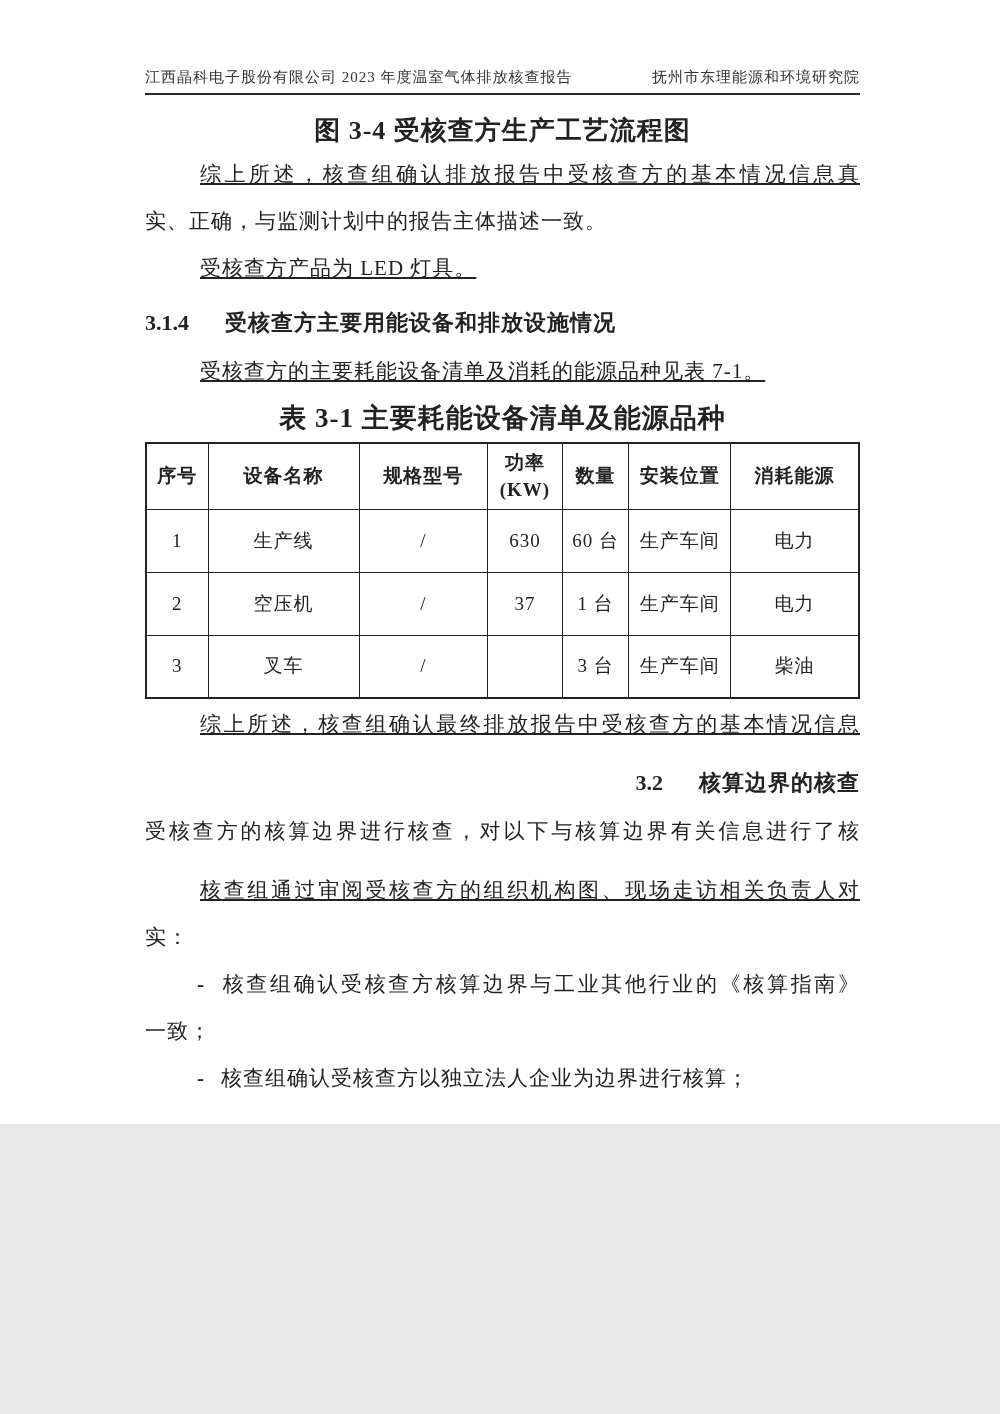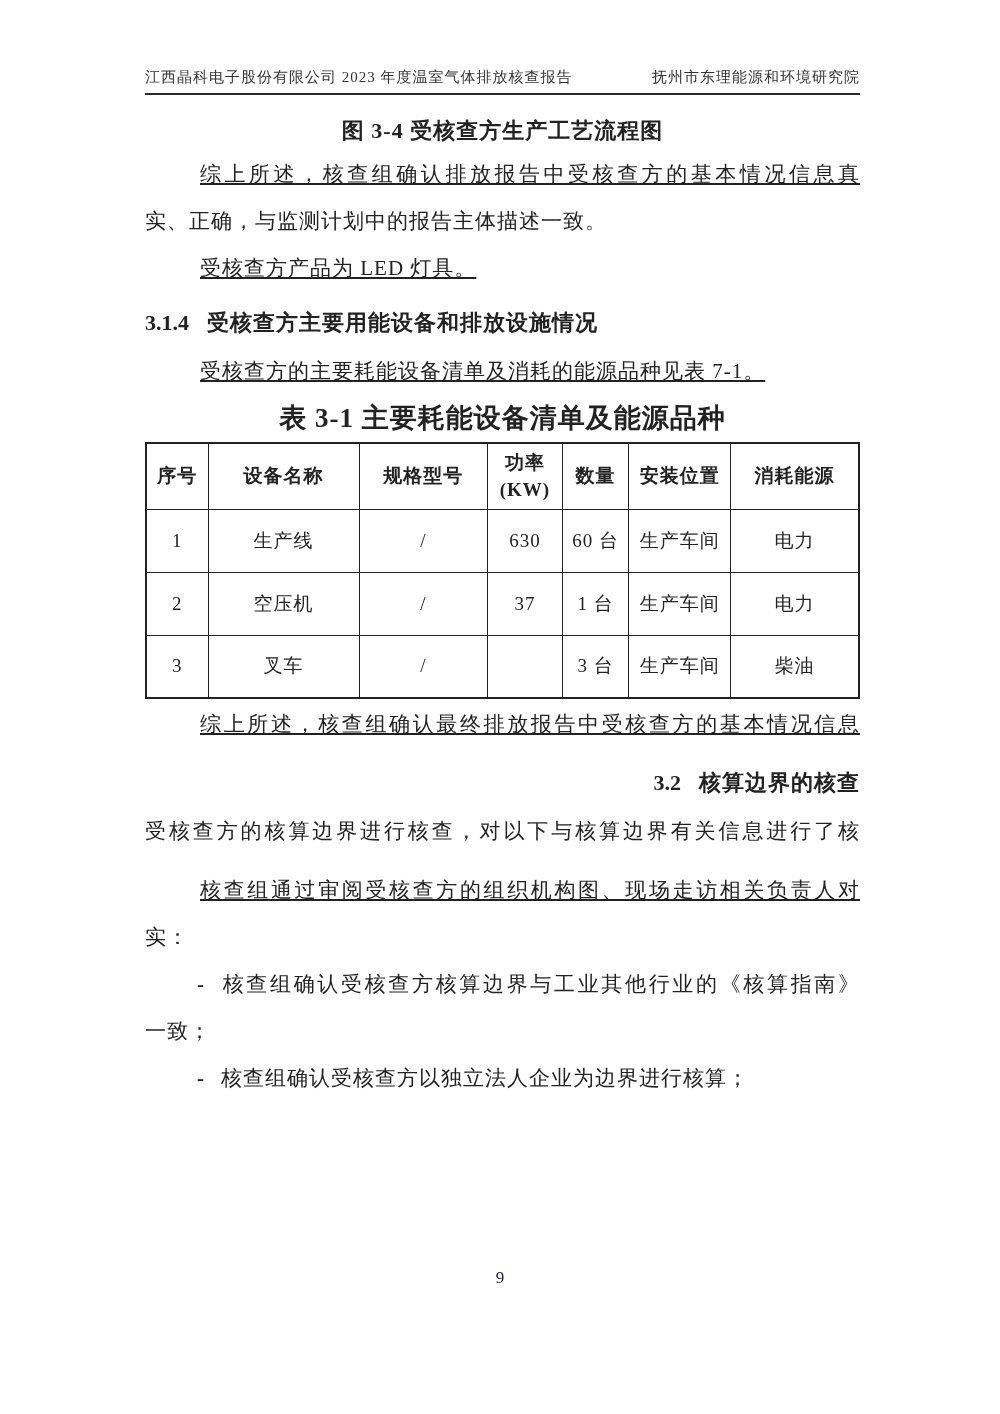--- a/index.html
+++ b/index.html
@@ -3,21 +3,21 @@
 <meta charset="utf-8">
 <style>
   html, body {
     margin: 0;
     padding: 0;
     background: #e8e8e8;
   }
   .page {
     position: relative;
     width: 1000px;
-    height: 1414px;
+    height: 1124px;
     margin: 0 auto;
     background: #ffffff;
     font-family: "Liberation Serif", "DejaVu Serif", serif;
     color: #222222;
     box-sizing: border-box;
     padding: 0 140px 0 145px;
     overflow: hidden;
   }
   
   .doc-header {
@@ -37,21 +37,21 @@
     border-top: 2px solid #2a2a2a;
     margin: 6px 0 0 0;
   }
   
   .fig-caption {
     margin-top: 16px;
     height: 40px;
     line-height: 40px;
     text-align: center;
     font-weight: bold;
-    font-size: 22px;
+    font-size: 26px;
     letter-spacing: 1px;
   }
   .t-line {
     height: 47px;
     line-height: 47px;
     font-size: 21px;
     letter-spacing: 1px;
     white-space: nowrap;
   }
   .indent { padding-left: 55px; text-decoration: underline; }
@@ -60,21 +60,21 @@
     text-align: justify;
     text-align-last: justify;
   }
   .section-heading {
     height: 50px;
     line-height: 50px;
     font-size: 22px;
     font-weight: bold;
     letter-spacing: 1px;
   }
-  .section-heading .sec-num { margin-right: 18px; letter-spacing: 0; }
+  .section-heading .sec-num { margin-right: 36px; letter-spacing: 0; }
   .h314 { margin-top: 6px; }
   .h32 { margin-top: 10px; text-align: right; }
   .p5-first { margin-top: 12px; }
   .p4-first { margin-top: 2px; }
   .table-caption {
     height: 47px;
     line-height: 47px;
     text-align: center;
     font-weight: bold;
     font-size: 27px;

